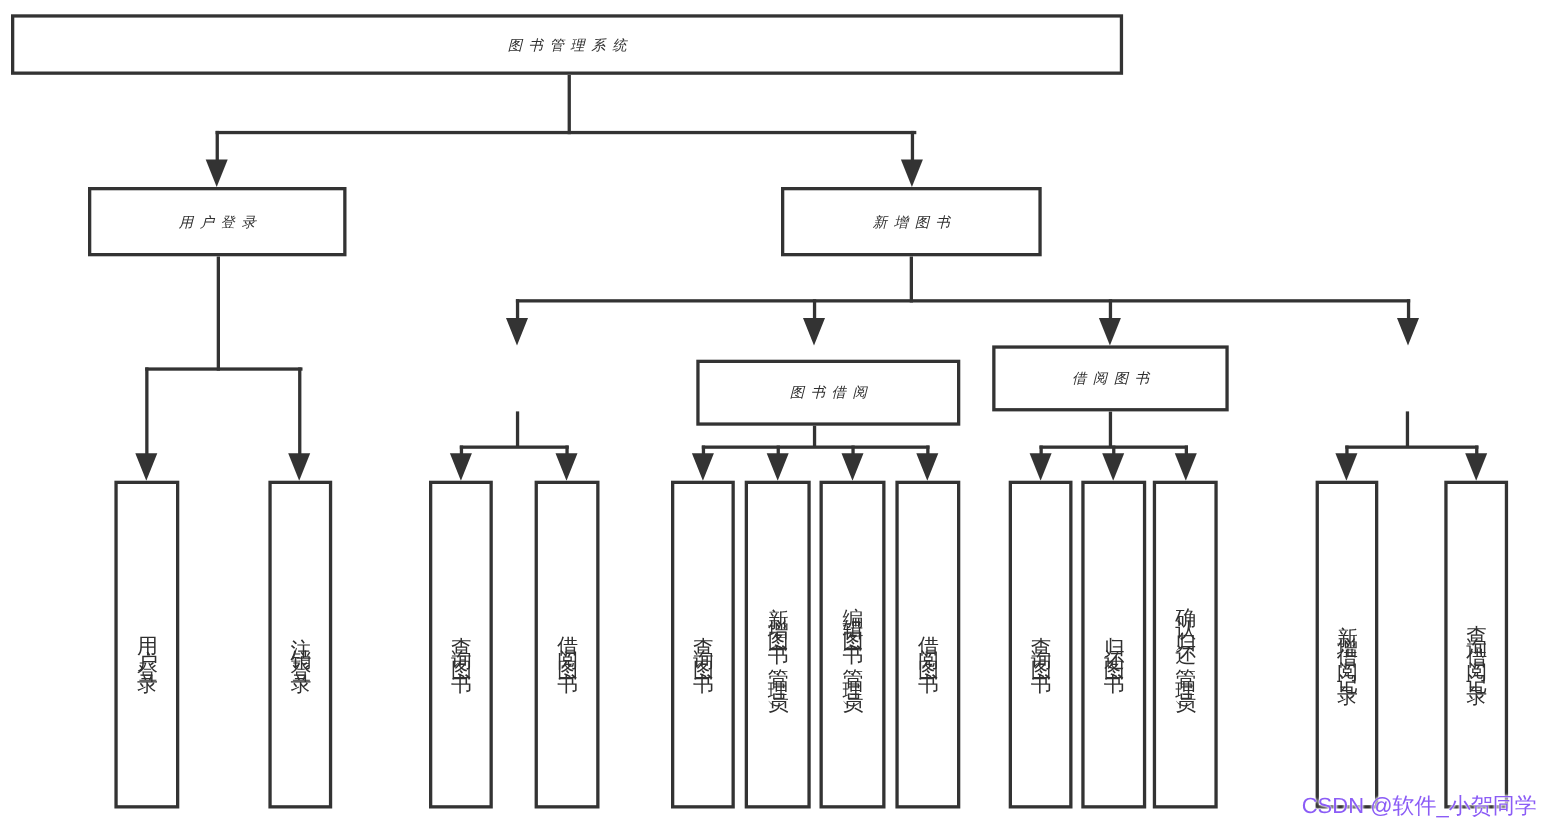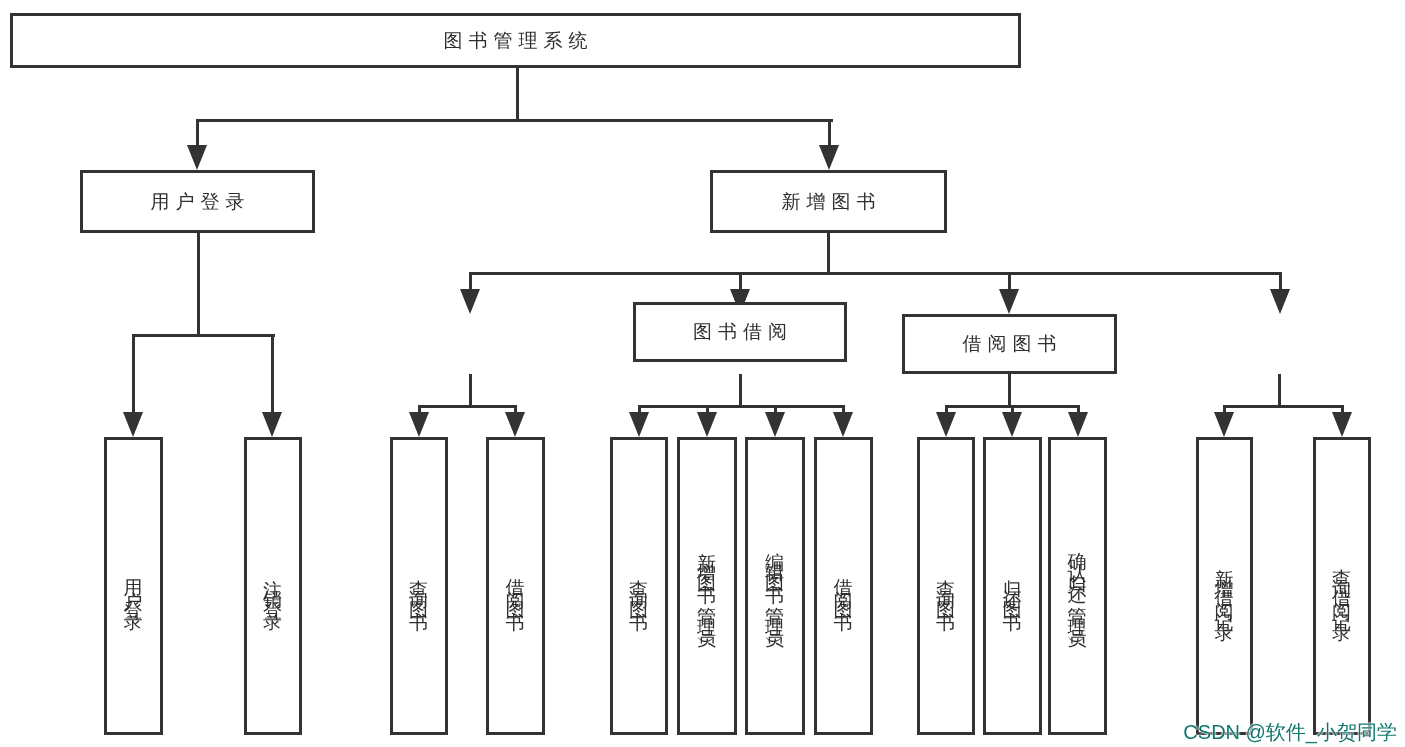--- a/index.html
+++ b/index.html
@@ -4,33 +4,33 @@
 <style>
   html,body{margin:0;padding:0;background:#ffffff;}
   #canvas{
     position:relative;width:1405px;height:747px;background:#ffffff;overflow:hidden;
     font-family:"Liberation Sans","DejaVu Sans",sans-serif;color:#2f2f2f;
   }
   .box{
     position:absolute;background:#ffffff;border:3px solid #333333;box-sizing:border-box;
     display:flex;align-items:center;justify-content:center;z-index:2;
   }
-  .hbox{font-size:19px;letter-spacing:6px;text-indent:6px;white-space:nowrap;}
+  .hbox{font-size:13px;letter-spacing:6px;text-indent:6px;white-space:nowrap;font-style:italic;}
   .vtext{
     writing-mode:vertical-rl;text-orientation:mixed;
     font-size:19px;letter-spacing:11px;line-height:1;display:block;
   }
   .line{position:absolute;background:#333333;z-index:1;}
   .arrow{
     position:absolute;width:0;height:0;z-index:1;
     border-left:10px solid transparent;border-right:10px solid transparent;
     border-top:25px solid #333333;
   }
   .watermark{
-    position:absolute;right:8px;bottom:1px;font-size:20px;color:#0f766e;z-index:5;
+    position:absolute;right:8px;bottom:1px;font-size:20px;color:#8b5cf6;z-index:5;
     text-shadow:0 0 2px #ffffff,0 0 2px #ffffff,0 0 3px #ffffff;white-space:nowrap;
   }
 </style>
 </head>
 <body>
 
 <div id="canvas">
 
   <div class="box hbox" style="left:10px;top:13px;width:1011px;height:55px">
     <span>图书管理系统</span>
@@ -61,21 +61,21 @@
   <div class="line" style="left:469px;top:272px;width:813px;height:3px"></div>
   <div class="line" style="left:469px;top:272px;width:3px;height:20px"></div>
   <div class="arrow" style="left:460px;top:289px"></div>
   <div class="line" style="left:739px;top:272px;width:3px;height:20px"></div>
   <div class="arrow" style="left:730px;top:289px"></div>
   <div class="line" style="left:1008px;top:272px;width:3px;height:20px"></div>
   <div class="arrow" style="left:999px;top:289px"></div>
   <div class="line" style="left:1279px;top:272px;width:3px;height:20px"></div>
   <div class="arrow" style="left:1270px;top:289px"></div>
 
-  <div class="box hbox" style="left:633px;top:302px;width:214px;height:60px">
+  <div class="box hbox" style="left:633px;top:327px;width:240px;height:60px">
     <span>图书借阅</span>
   </div>
   <div class="box hbox" style="left:902px;top:314px;width:215px;height:60px">
     <span>借阅图书</span>
   </div>
 
   <div class="line" style="left:469px;top:374px;width:3px;height:33px"></div>
   <div class="line" style="left:418px;top:405px;width:99px;height:3px"></div>
   <div class="line" style="left:418px;top:405px;width:3px;height:10px"></div>
   <div class="arrow" style="left:409px;top:412px"></div>

